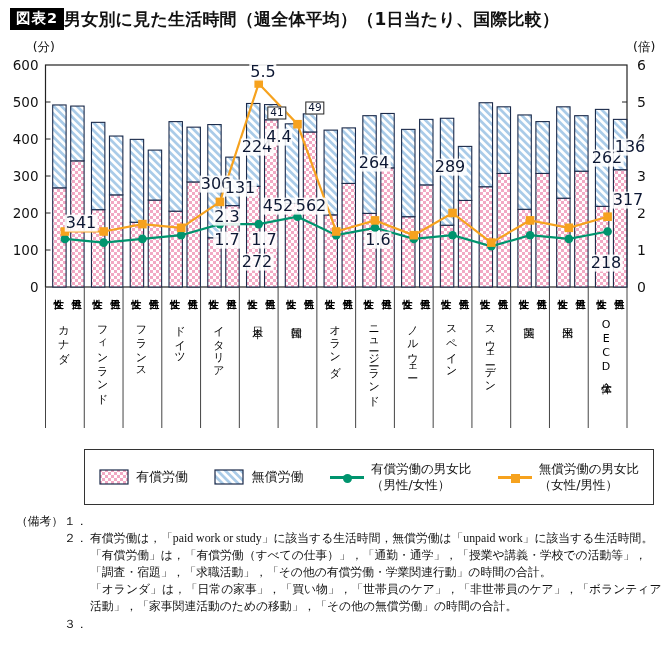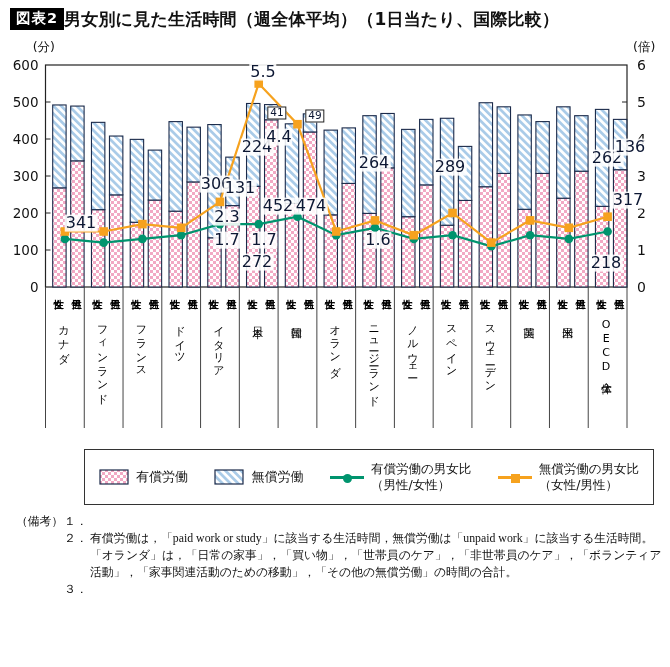--- a/index.html
+++ b/index.html
@@ -245,22 +245,22 @@
         <span class="vlabel" style="left: 240px; top: 188px;">131</span>
         <span class="vlabel" style="left: 227px; top: 217px;">2.3</span>
         <span class="vlabel" style="left: 227px; top: 240px;">1.7</span>
         <span class="vlabel" style="left: 257px; top: 147px;">224</span>
         <span class="vlabel" style="left: 257px; top: 262px;">272</span>
         <span class="vlabel" style="left: 278px; top: 206px;">452</span>
         <span class="vlabel boxed" style="left: 277px; top: 113px;">41</span>
         <span class="vlabel" style="left: 263px; top: 72px;">5.5</span>
         <span class="vlabel" style="left: 264px; top: 240px;">1.7</span>
         <span class="vlabel" style="left: 279px; top: 137px;">4.4</span>
-        <span class="vlabel boxed" style="left: 315px; top: 116px;">49</span>
-        <span class="vlabel" style="left: 311px; top: 206px;">474</span>
+        <span class="vlabel boxed" style="left: 315px; top: 108px;">49</span>
+        <span class="vlabel" style="left: 311px; top: 206px;">562</span>
         <span class="vlabel" style="left: 374px; top: 163px;">264</span>
         <span class="vlabel" style="left: 378px; top: 240px;">1.6</span>
         <span class="vlabel" style="left: 450px; top: 167px;">289</span>
         <span class="vlabel" style="left: 607px; top: 158px;">262</span>
         <span class="vlabel" style="left: 606px; top: 263px;">218</span>
         <span class="vlabel" style="left: 630px; top: 147px;">136</span>
         <span class="vlabel" style="left: 628px; top: 200px;">317</span>
       </div>
   </div>
 
@@ -302,20 +302,21 @@
   <div class="notes">
     <div class="note-row">
       <span class="note-biko">（備考）</span>
       <span class="note-num">１．</span>
     </div>
     <div class="note-row">
       <span class="note-biko"></span>
       <span class="note-num">２．</span>
       <div class="note-text">
         <p>有償労働は，「paid work or study」に該当する生活時間，無償労働は「unpaid work」に該当する生活時間。</p>
+        <p>「有償労働」は，「有償労働（すべての仕事）」，「通勤・通学」，「授業や講義・学校での活動等」，「調査・宿題」，「求職活動」，「その他の有償労働・学業関連行動」の時間の合計。</p>
         <p>「オランダ」は，「日常の家事」，「買い物」，「世帯員のケア」，「非世帯員のケア」，「ボランティア活動」，「家事関連活動のための移動」，「その他の無償労働」の時間の合計。</p>
       </div>
     </div>
     <div class="note-row">
       <span class="note-biko"></span>
       <span class="note-num">３．</span>
     </div>
   </div>
 
 </div>

